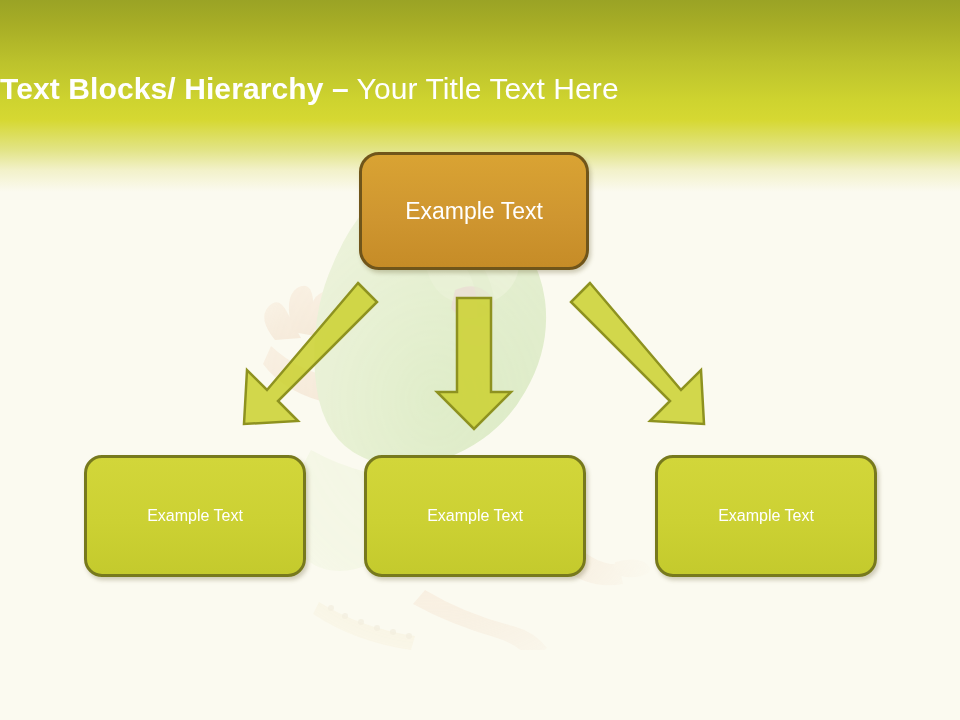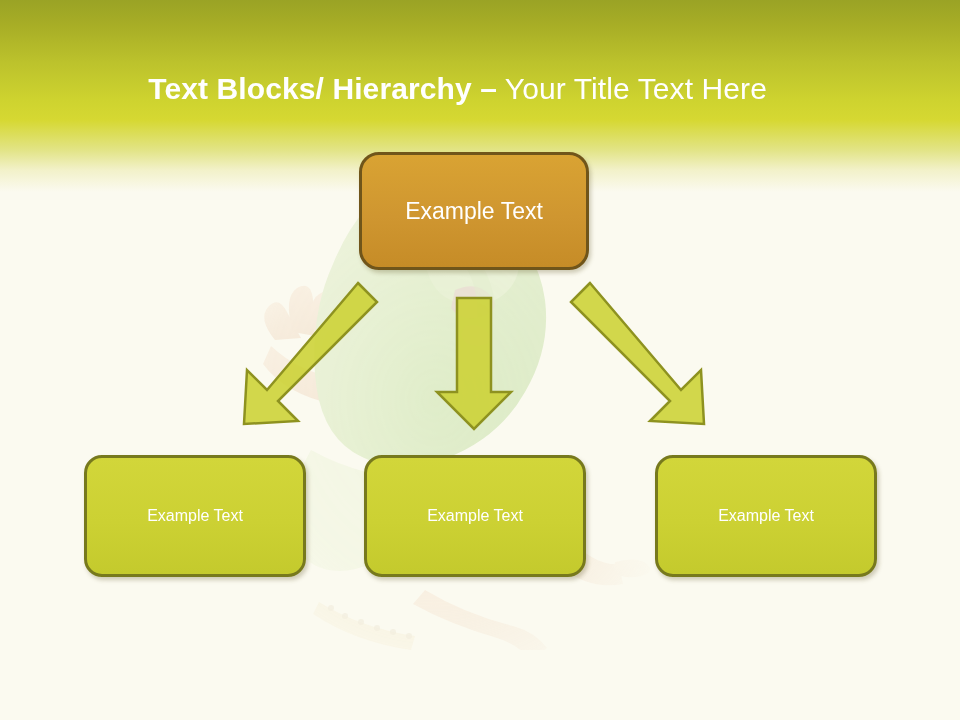--- a/index.html
+++ b/index.html
@@ -49,21 +49,21 @@
         #f2f1c9 170px,
         #fbfaf0 192px);
     pointer-events: none;
   }
 
   #slide-title {
     position: absolute;
     left: 0;
     top: 50px;
     width: 767px;
-    text-align: right;
+    text-align: left;
     color: #ffffff;
     font-size: 30px;
     line-height: 38px;
     letter-spacing: 0.1px;
     white-space: nowrap;
   }
   #slide-title .bold { font-weight: bold; }
   #slide-title .reg  { font-weight: normal; }
 
   

